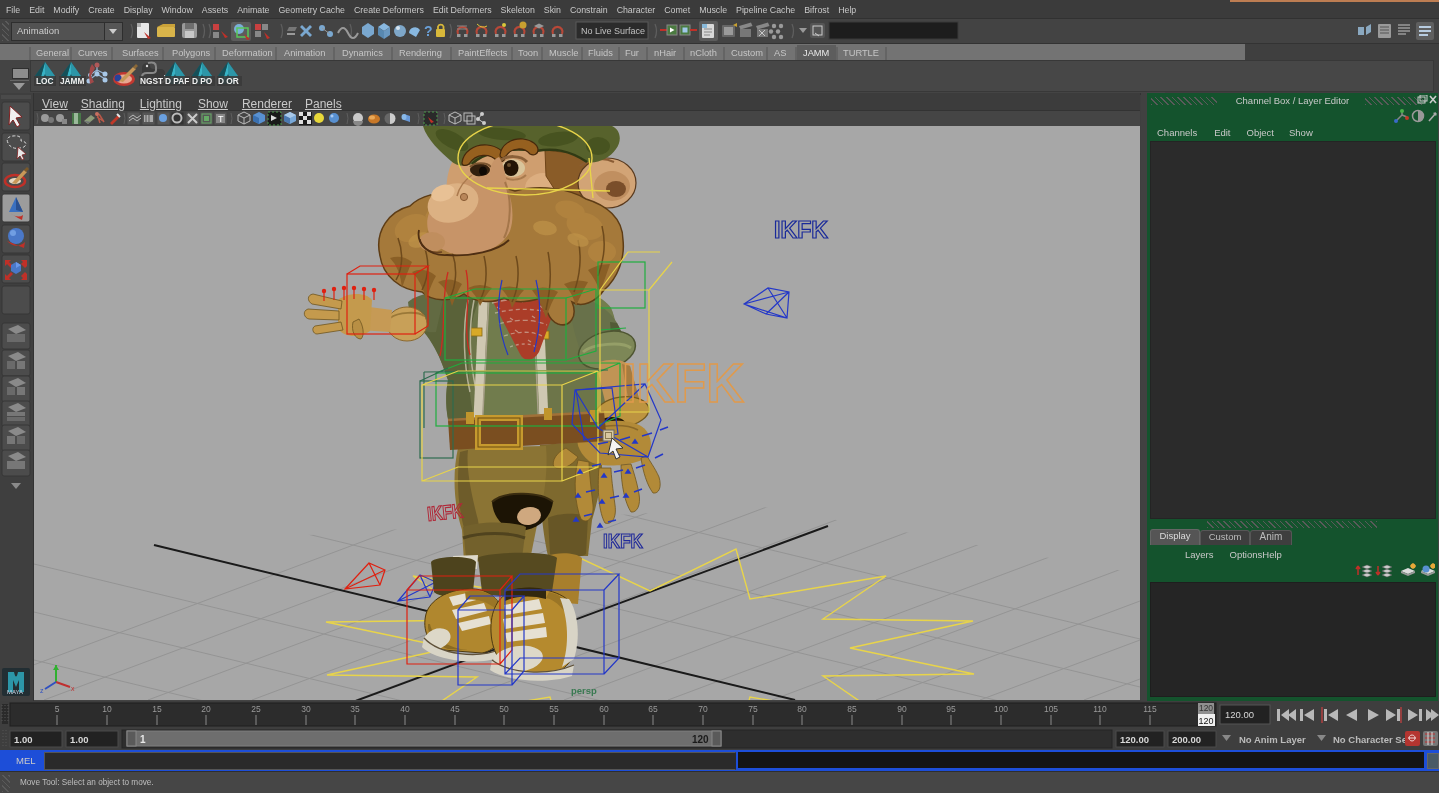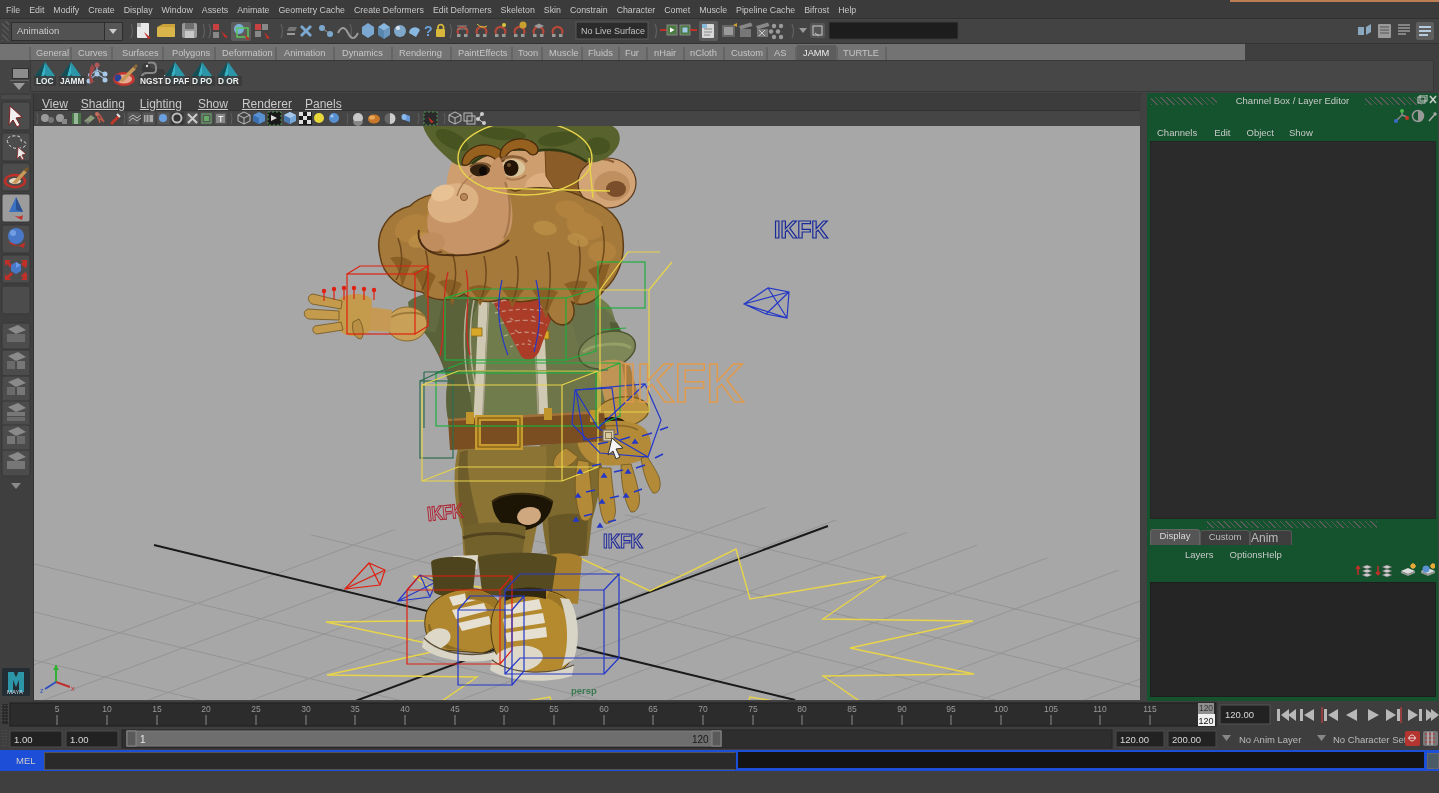--- a/index.html
+++ b/index.html
@@ -756,21 +756,21 @@
       <span style="margin-right:17px;">Channels</span><span style="margin-right:16px;">Edit</span><span style="margin-right:15px;">Object</span><span>Show</span>
     </div>
 
     <div class="abs" style="left:3px;top:48px;width:284px;height:376px;background:#2b2b2b;border:1px solid #242424;"></div>
 
     <div class="abs dots" style="left:60px;top:428px;width:170px;height:7px;"></div>
 
     <div class="abs" style="left:3px;top:436px;width:287px;height:15px;">
       <div class="abs" style="left:0;top:0;width:48px;height:15px;background:#555;border:1px solid #666;border-bottom:none;color:#dadada;font-size:9.5px;text-align:center;border-radius:3px 3px 0 0;">Display</div>
       <div class="abs" style="left:50px;top:1px;width:48px;height:14px;background:#3e3e3e;border:1px solid #565656;border-bottom:none;color:#bbb;font-size:9.5px;text-align:center;border-radius:3px 3px 0 0;">Custom</div>
-      <div class="abs" style="left:100px;top:1px;width:40px;height:14px;background:#3e3e3e;border:1px solid #565656;border-bottom:none;color:#bbb;font-size:12px;border-radius:3px 3px 0 0;">Anim</div>
+      <div class="abs" style="left:100px;top:1px;width:40px;height:14px;background:#3e3e3e;border:1px solid #565656;border-bottom:none;color:#bbb;font-size:10px;text-align:center;border-radius:3px 3px 0 0;">Anim</div>
     </div>
 
     <div class="abs" style="left:10px;top:456px;color:#c9c9c9;font-size:9.5px;white-space:nowrap;">
       <span style="margin-right:16px;padding-left:28px;">Layers</span><span style="">Options</span><span>Help</span>
     </div>
 
     <svg class="abs" style="left:208px;top:470px;" width="80" height="16" viewBox="0 0 80 16">
       <g>
         <path d="M3,3 v9 M3,3 l-2,3 M3,3 l2,3" stroke="#c03028" stroke-width="1.5" fill="none"></path>
         <path d="M7,4 l5,-2 5,2 -5,2z M7,8 l5,-2 5,2 -5,2z M7,12 l5,-2 5,2 -5,2z" fill="#ccc" stroke="#555" stroke-width=".5"></path>
@@ -845,21 +845,21 @@
       <path d="M1368,709 l11,6 -11,6z"></path>
       <path d="M1386,709 l10,6 -10,6z M1397,709 h3 v12 h-3z"></path>
       <path d="M1408,709 l10,6 -10,6z M1419,709 h3 v12 h-3z"></path>
       <path d="M1426,709 l8,6 -8,6z M1431,709 l8,6 -8,6z"></path>
     </g>
     <path d="M1322,707 v16" stroke="#b04040" stroke-width="1.5"></path>
     <path d="M1401,707 v16" stroke="#b04040" stroke-width="1.5"></path>
   </svg>
 </div>
 
-<div class="abs" style="left:0;top:727px;width:1172px;height:23px;background:#bef264;">
+<div class="abs" style="left:0;top:727px;width:1172px;height:23px;background:#bef264;font-weight:bold;">
   <svg class="abs" style="left:0;top:0;" width="1439" height="23" viewBox="0 727 1439 23">
     <rect x="0" y="727" width="1439" height="23" fill="#3e3e3e"></rect>
     <path d="M3,730 v17 M6,730 v17" stroke="#555" stroke-dasharray="1,2"></path>
     <g font-family="Liberation Sans" font-size="9.5" fill="#d8d8d8">
       <rect x="10" y="731" width="52" height="16" fill="#222" stroke="#4a4a4a"></rect>
           <text x="14" y="743">1.00</text>
       <rect x="66" y="731" width="52" height="16" fill="#222" stroke="#4a4a4a"></rect>
           <text x="70" y="743">1.00</text>
       <rect x="122" y="730" width="990" height="18" fill="#2e2e2e" stroke="#242424"></rect>
       <rect x="127" y="731" width="594" height="15" fill="#6e6e6e" stroke="#7e7e7e"></rect>
@@ -884,14 +884,18 @@
   </svg>
 </div>
 
 <div class="abs" style="left:0;top:750px;width:1439px;height:21px;background:#1d4ed8;">
   <div class="abs" style="left:16px;top:5px;color:#c9c9c9;font-size:9.5px;">MEL</div>
   <div class="abs" style="left:44px;top:2px;width:690px;height:16px;background:#2a2a2a;border:1px solid #555;border-right-color:#2a2a2a;"></div>
   <div class="abs" style="left:738px;top:2px;width:686px;height:16px;background:#141414;"></div>
   <div class="abs" style="left:1427px;top:3px;width:10px;height:14px;background:#4a5a66;border:1px solid #666;"></div>
 </div>
 
+<div class="abs" style="left:0;top:771px;width:1439px;height:22px;background:#464646;border-top:1px solid #2e2e2e;">
+  <div class="abs dots" style="left:2px;top:3px;width:8px;height:17px;"></div>
+  <div class="abs" style="left:20px;top:6px;color:#bfbfbf;font-size:8.2px;">Move Tool: Select an object to move.</div>
+</div>
 
 </div>
 
 </body></html>

